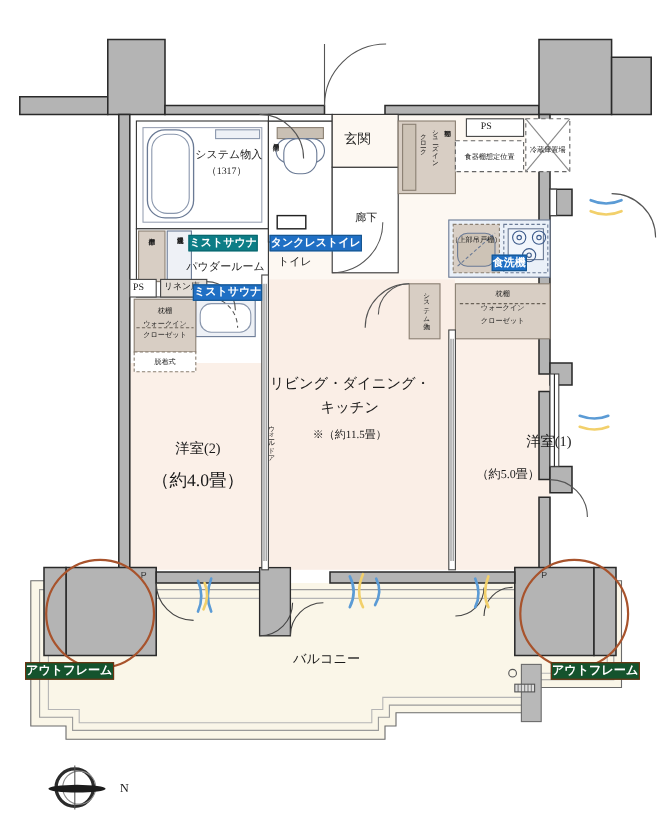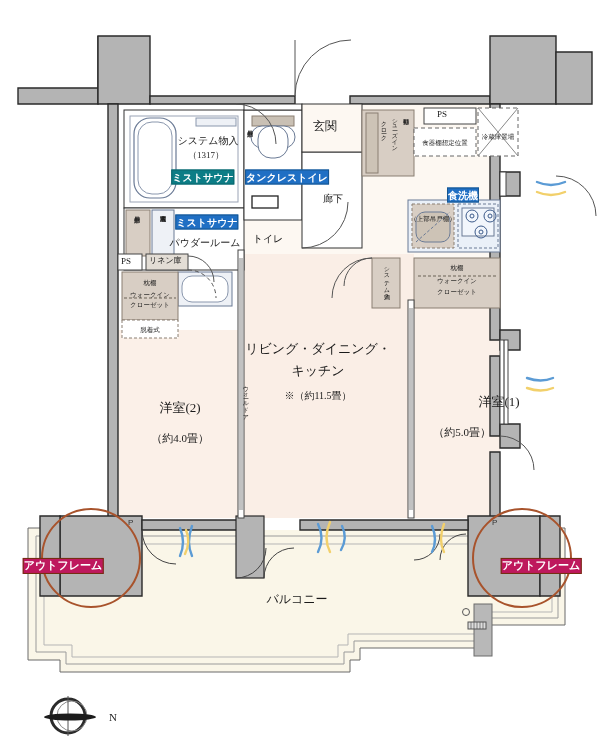--- a/index.html
+++ b/index.html
@@ -5,24 +5,24 @@
   html,body{margin:0;padding:0;background:#ffffff;}
   body{width:610px;height:746px;position:relative;overflow:hidden;
        font-family:"Liberation Serif","DejaVu Serif",serif;}
   #plan{position:absolute;left:0;top:0;width:610px;height:746px;}
   .lbl{position:absolute;white-space:nowrap;color:#1a1a1a;line-height:1.15;}
   .ctr{transform:translate(-50%,-50%);text-align:center;font-family:Liberation Serif, serif;}
   .vert{writing-mode:vertical-rl;text-orientation:upright;}
   .badge{position:absolute;white-space:nowrap;color:#fff;padding:1px 0;
          font-family:"DejaVu Sans","Liberation Sans",sans-serif;
          font-weight:bold;letter-spacing:0px;line-height:1.1;
-         transform:translate(-50%,-50%);}
+         transform:translate(-50%,-50%);margin-top:44px;}
   .badge.teal{background:#0c7d86;border:1px solid #0a666d;}
   .badge.blue{background:#1f6fc4;border:1px solid #17568f;}
-  .badge.brown{background:#be185d;border:1px solid #72300f;color:#fff;}
+  .badge.brown{background:#14532d;border:1px solid #72300f;color:#fff;}
   .room{font-size:13px;}
   .small{font-size:8px;}
   .tiny{font-size:6.5px;}
   .xtiny{font-size:6px;}
   .ps{font-size:9px;}
   .circlehl{position:absolute;border:2.5px solid #a8532c;border-radius:50%;
             box-sizing:border-box;}
   .pmark{position:absolute;font-size:8px;color:#333;
          font-family:"Liberation Sans",sans-serif;}
 </style>
@@ -229,21 +229,21 @@
     <line x1="0" y1="-20" x2="0" y2="20" stroke="#555" stroke-width="1"></line>
     <ellipse cx="2" cy="1" rx="26" ry="3.5" fill="#1c1c1c"></ellipse>
   </g>
 </svg>
 
 <div class="lbl room ctr" style="left:318px;top:349px;">リビング・ダイニング・</div>
 <div class="lbl room ctr" style="left:318px;top:371px;">キッチン</div>
 <div class="lbl ctr" style="left:318px;top:396px;font-size:10px;">※（約11.5畳）</div>
 
 <div class="lbl room ctr" style="left:180px;top:408px;">洋室(2)</div>
-<div class="lbl ctr" style="left:180px;top:438px;font-size:11px;">（約4.0畳）</div>
+<div class="lbl ctr" style="left:180px;top:438px;font-size:16px;">（約4.0畳）</div>
 
 <div class="lbl room ctr" style="left:462px;top:402px;margin-left:37px;">洋室(1)</div>
 <div class="lbl ctr" style="left:462px;top:432px;font-size:11px;">（約5.0畳）</div>
 
 <div class="lbl ctr" style="left:297px;top:600px;font-size:12px;">バルコニー</div>
 
 <div class="lbl ctr" style="left:325px;top:127px;font-size:12px;">玄関</div>
 
 <div class="lbl ctr" style="left:333px;top:199px;font-size:10px;">廊下</div>
 

